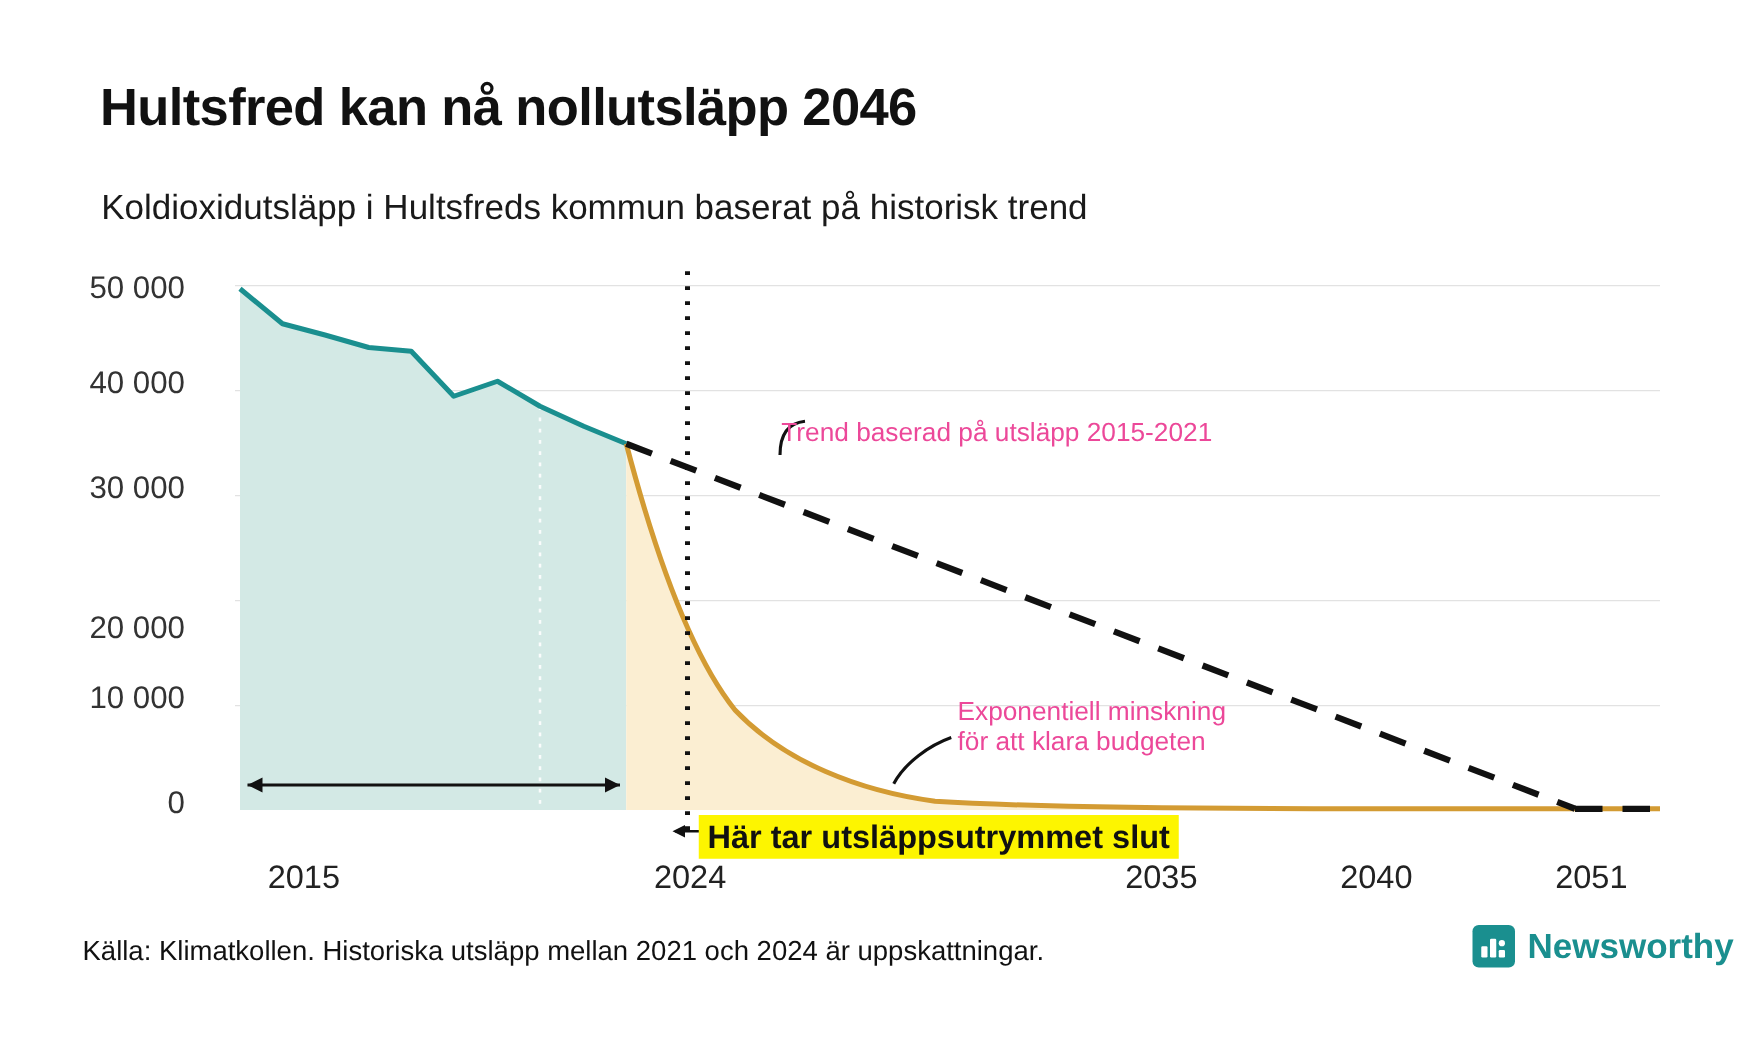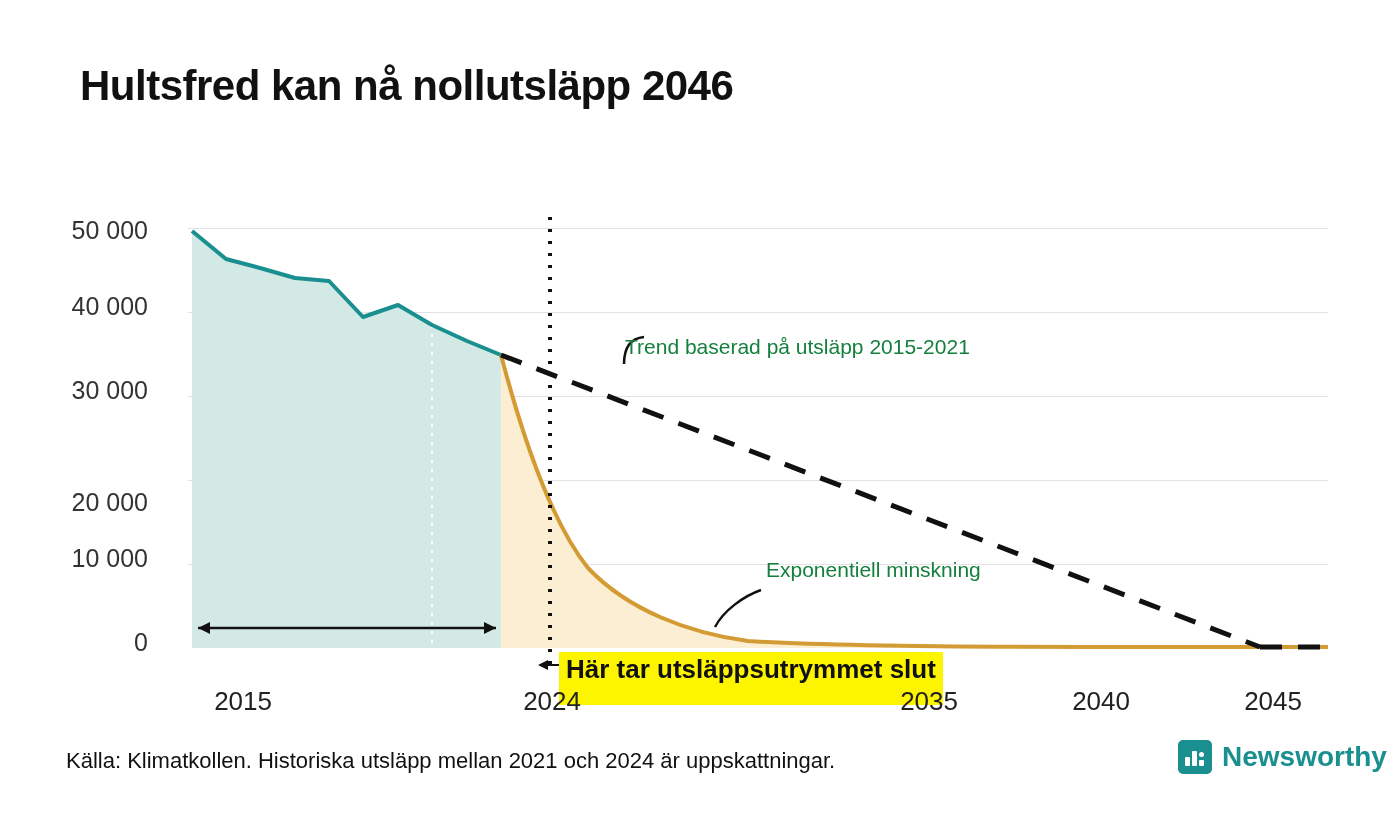--- a/index.html
+++ b/index.html
@@ -68,41 +68,41 @@
   }
   svg.layer {
     position: absolute;
     left: 0;
     top: 0;
     overflow: visible;
   }
   .annot {
     position: absolute;
     font-size: 21px;
-    color: #15803d;
+    color: #ec4899;
     line-height: 1.16;
     white-space: nowrap;
   }
   .annot-trend {
     left: 625px;
     top: 335px;
   }
   .annot-exp {
     left: 766px;
     top: 558px;
   }
   .budget-label {
     position: absolute;
     left: 559px;
     top: 652px;
     font-size: 26px;
     font-weight: bold;
     color: #111111;
     background: #fdf500;
-    padding: 2px 7px 20px 7px;
+    padding: 2px 7px 2px 7px;
   }
   .source {
     position: absolute;
     left: 66px;
     top: 748px;
     font-size: 22px;
     color: #111111;
   }
   .logo {
     position: absolute;
@@ -144,20 +144,21 @@
     font-weight: bold;
     color: #1a8f8f;
   }
 </style>
 </head>
 <body>
 
 <div class="page">
 
   <div class="chart-title">Hultsfred kan nå nollutsläpp 2046</div>
+  <div class="chart-subtitle">Koldioxidutsläpp i Hultsfreds kommun baserat på historisk trend</div>
 
   <div class="ytick" style="top: 216px;">50 000</div>
   <div class="ytick" style="top: 292px;">40 000</div>
   <div class="ytick" style="top: 376px;">30 000</div>
   <div class="ytick" style="top: 460px; margin-top: 28px;">20 000</div>
   <div class="ytick" style="top: 544px;">10 000</div>
   <div class="ytick" style="top: 628px;">0</div>
 
   <div class="plot">
 
@@ -193,29 +194,30 @@
 
       <path fill="none" stroke="#111111" stroke-width="2.5" d="M436,136 C436,116 446,110 456,109"></path>
       <path fill="none" stroke="#111111" stroke-width="2.5" d="M527,399 C536,382 556,368 573,362"></path>
     </svg>
 
   </div>
 
   <div class="annot annot-trend">Trend baserad på utsläpp 2015-2021</div>
   <div class="annot annot-exp">
     <div>Exponentiell minskning</div>
+    <div>för att klara budgeten</div>
   </div>
 
   <div class="budget-label">Här tar utsläppsutrymmet slut</div>
 
   <div class="xtick" style="left: 112px;">2015</div>
   <div class="xtick" style="left: 421px;">2024</div>
   <div class="xtick" style="left: 798px;">2035</div>
   <div class="xtick" style="left: 970px;">2040</div>
-  <div class="xtick" style="left: 1142px;">2045</div>
+  <div class="xtick" style="left: 1142px;">2051</div>
 
   <div class="source">Källa: Klimatkollen. Historiska utsläpp mellan 2021 och 2024 är uppskattningar.</div>
 
   <div class="logo">
     <div class="logo-mark">
       <span class="b1"></span>
         <span class="b2"></span>
         <span class="b3"></span>
         <span class="dot"></span>
     </div>

